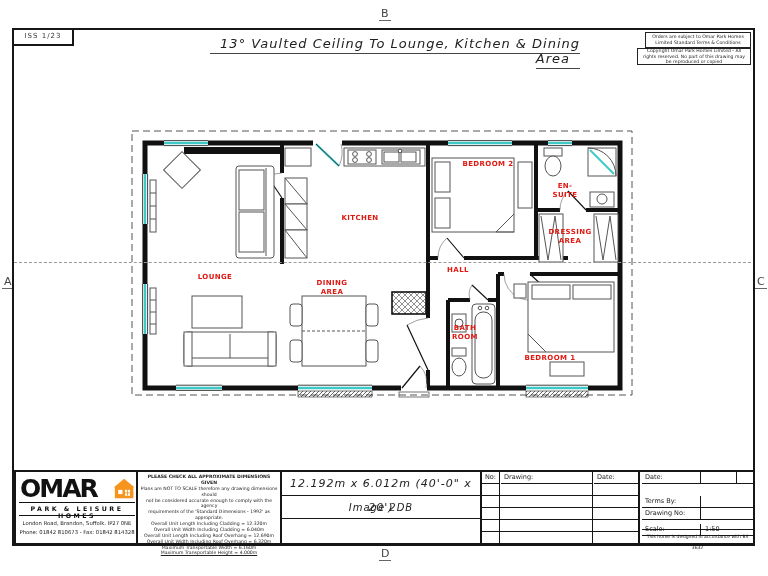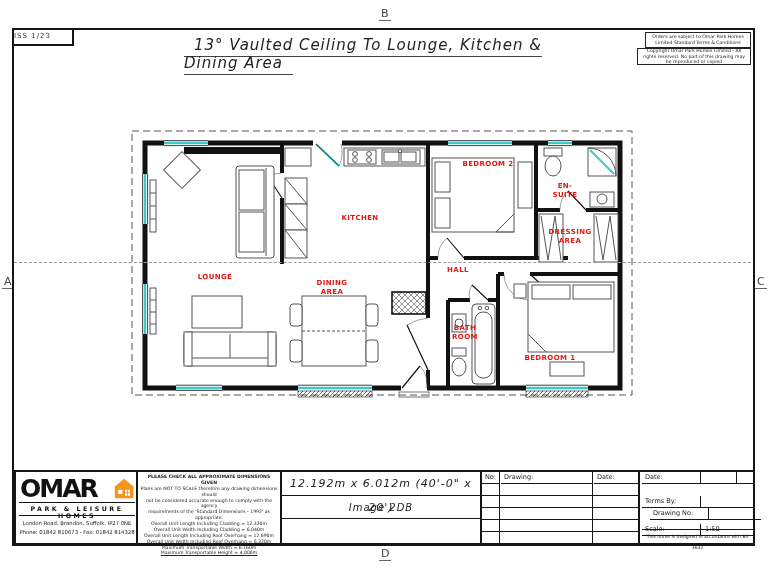--- a/index.html
+++ b/index.html
@@ -2,23 +2,23 @@
 <html><head>
 <meta charset="utf-8">
 <style>
   html,body{margin:0;padding:0;background:#e8e8e8;}
   #sheet{position:relative;width:768px;height:576px;background:#ffffff;overflow:hidden;
          font-family:"DejaVu Sans",sans-serif;color:#222;}
   .a{position:absolute;}
   .border-main{left:12px;top:28px;width:739px;height:514px;border:2px solid #161616;}
   .gridref{font-size:11px;color:#444;border-bottom:1px solid #666;padding:0 2px 1px 2px;line-height:11px;}
   .issbox{left:14px;top:30px;width:58px;height:14px;border:2px solid #161616;border-left:none;border-top:none;
-          font-size:7px;line-height:13px;letter-spacing:1px;color:#333;}
+          font-size:7px;text-align:center;line-height:13px;letter-spacing:1px;color:#333;}
   .hand{font-style:italic;letter-spacing:1px;color:#222;}
-  .main-title{left:184px;top:36px;width:390px;text-align:left;font-size:15px;}
+  .main-title{left:190px;top:36px;width:390px;text-align:right;font-size:13px;}
   .main-title span{border-bottom:1px solid #444;padding:0 10px 2px 10px;}
   .disc{border:1px solid #222;font-size:4.6px;line-height:1.25;text-align:center;color:#222;
         display:flex;align-items:center;justify-content:center;padding:1px 2px;box-sizing:border-box;}
   .centerline{left:14px;top:262px;width:737px;height:0;border-top:1px dashed #9a9a9a;z-index:5;}
   
   .tblock{left:14px;top:470px;width:737px;height:71px;border:2px solid #161616;box-sizing:content-box;background:#fff;z-index:6;}
   .cell{position:absolute;box-sizing:border-box;}
   .omar-word{font-weight:bold;font-size:25px;letter-spacing:-2px;color:#111;line-height:22px;font-family:"DejaVu Sans",sans-serif;}
   .tagline{font-size:6.3px;font-weight:bold;letter-spacing:2.5px;color:#111;}
   .addr{font-size:5.3px;line-height:1.3;color:#222;text-align:center;}
@@ -392,21 +392,21 @@
         </div>
         <div class="cell" style="left:0;top:12px;width:111px;height:12px;border-bottom:1px solid #161616;margin-top:40px;">
           <span class="rt-label cell" style="left:0;top:0;width:58px;">Scale:</span>
           <div class="cell" style="left:58px;top:0;width:0;height:12px;border-left:1px solid #161616;"></div>
           <span class="rt-label cell" style="left:60px;top:0;width:50px;">1:50</span>
         </div>
         <div class="cell" style="left:0;top:24px;width:111px;height:12px;border-bottom:1px solid #161616;">
           <span class="rt-label cell" style="left:0;top:0;width:70px;">Terms By:</span>
           <div class="cell" style="left:58px;top:0;width:0;height:12px;border-left:1px solid #161616;"></div>
         </div>
-        <div class="cell" style="left:8px;top:36px;width:111px;height:12px;border-bottom:1px solid #161616;">
+        <div class="cell" style="left:0;top:36px;width:111px;height:12px;border-bottom:1px solid #161616;">
           <span class="rt-label cell" style="left:0;top:0;width:70px;">Drawing No:</span>
           <div class="cell" style="left:58px;top:0;width:0;height:12px;border-left:1px solid #161616;"></div>
         </div>
         <div class="cell" style="left:0;top:48px;width:111px;height:10px;border-bottom:1px solid #161616;"></div>
         <div class="cell bs-note" style="left:0;top:59px;width:111px;height:12px;line-height:11px;">This home is designed in accordance with BS 3632</div>
       </div>
     </div>
   </div>
 </div>
 

